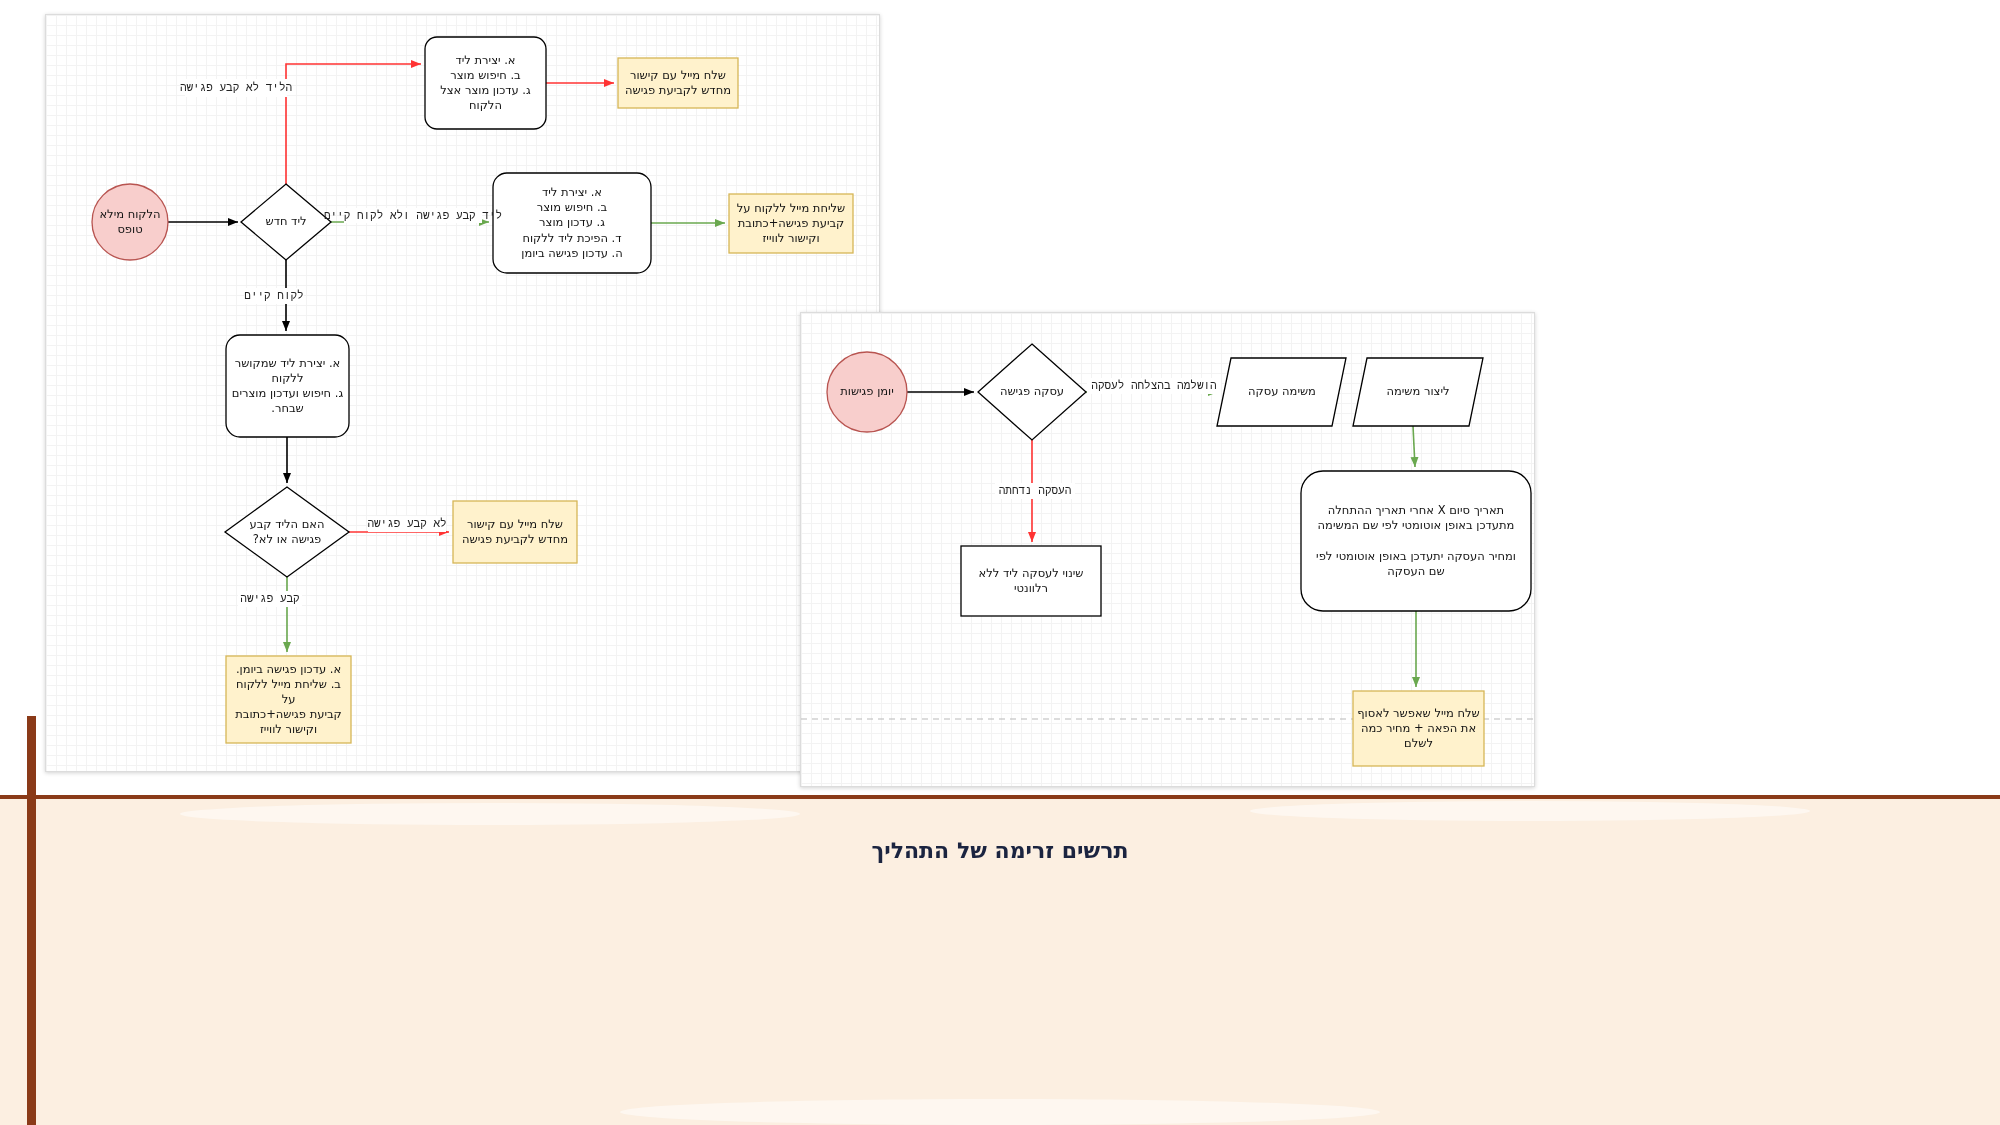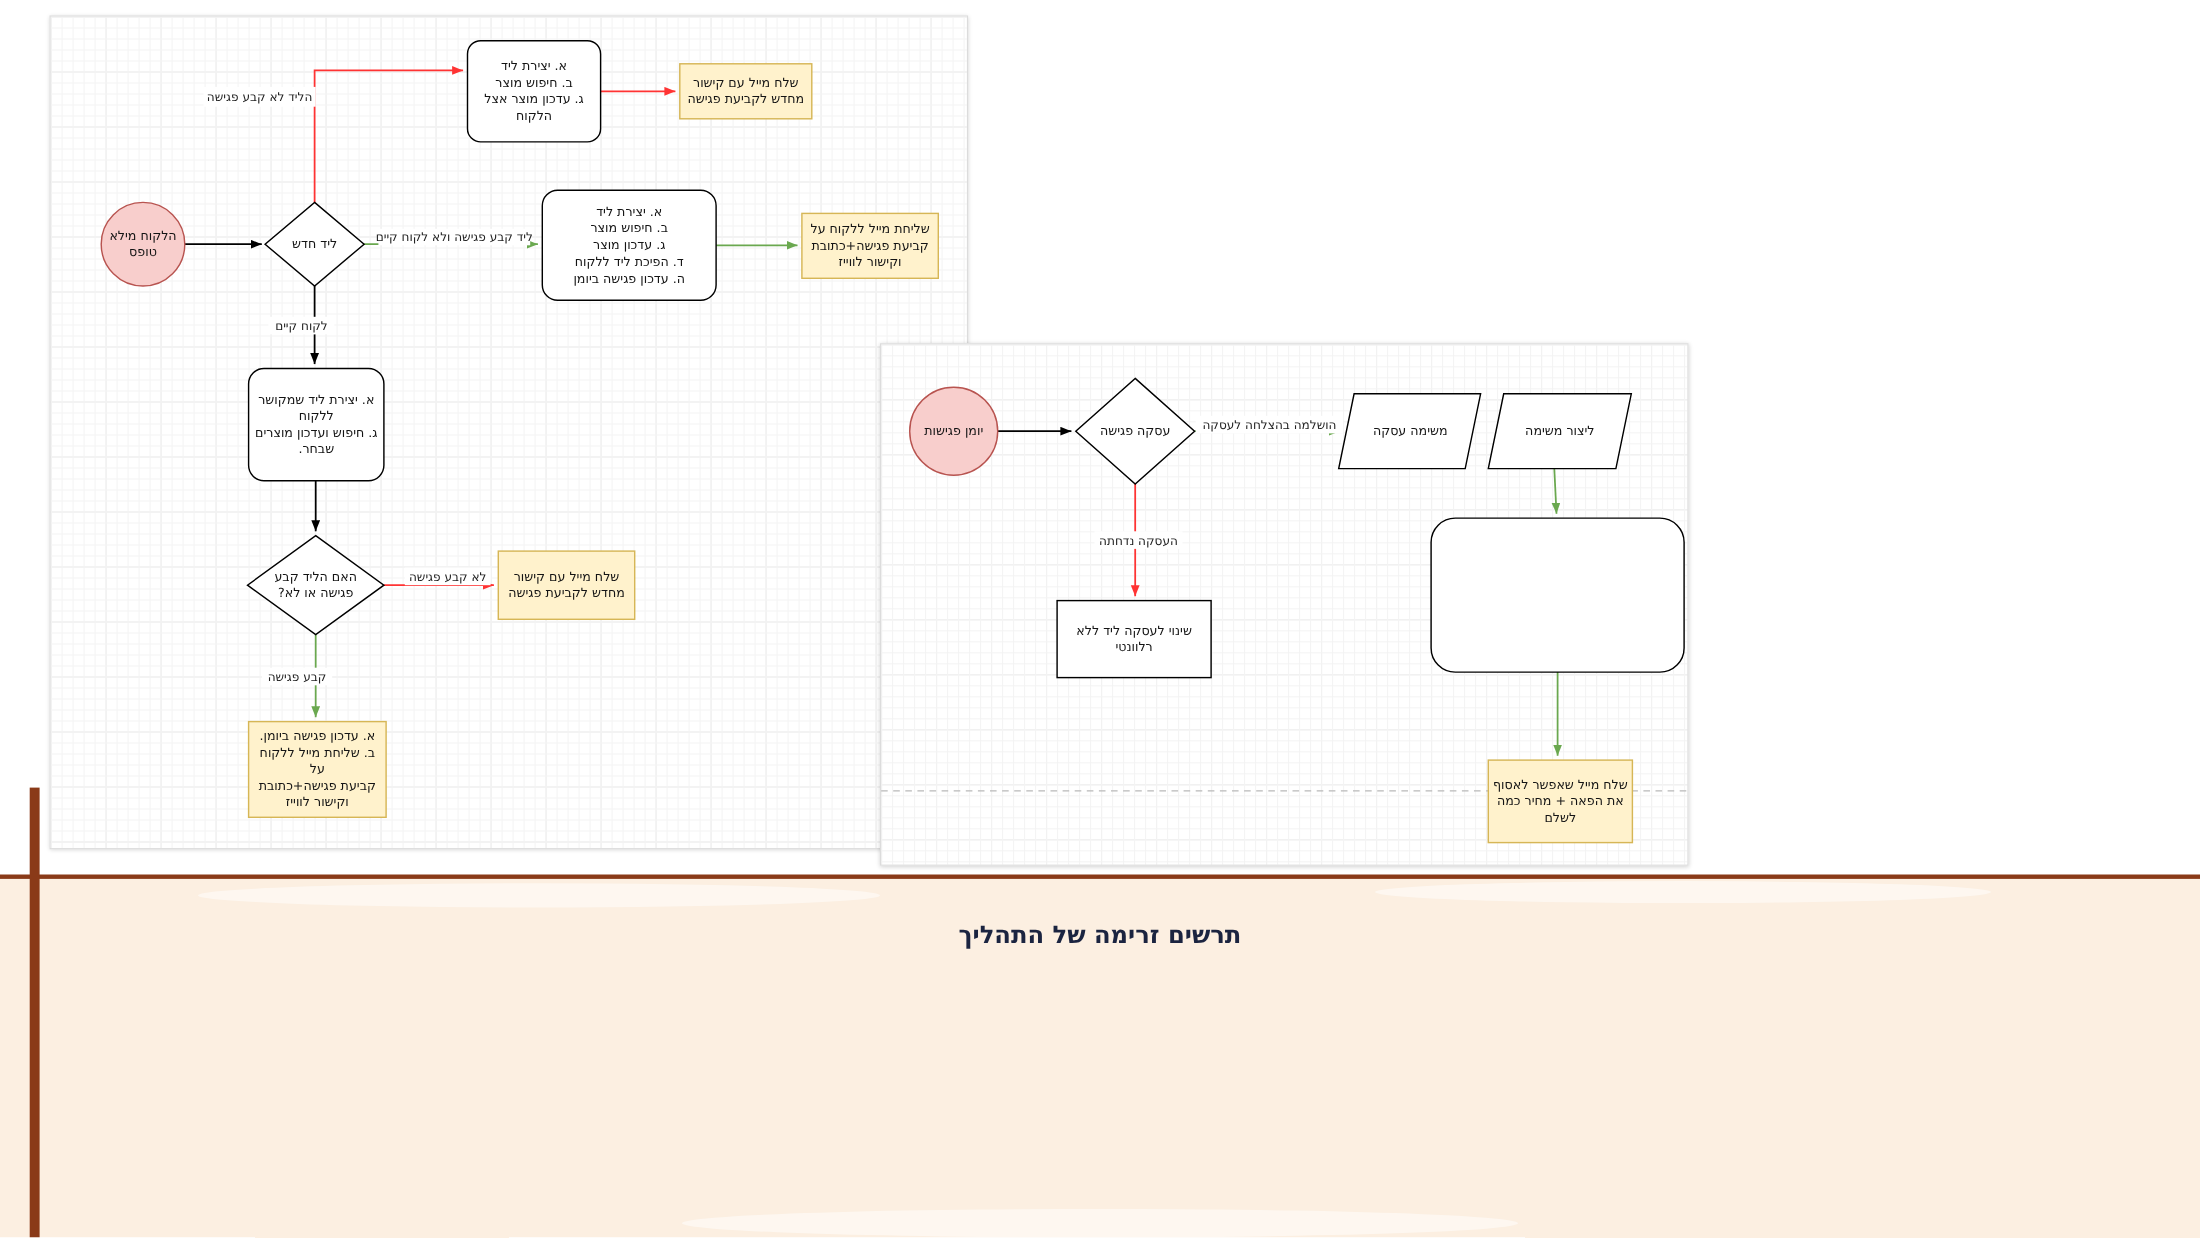--- a/index.html
+++ b/index.html
@@ -22,21 +22,21 @@
   }
   .canvas svg{position:absolute;left:0;top:0;}
   .lbl{
     position:absolute;display:flex;align-items:center;justify-content:center;
     text-align:center;direction:rtl;white-space:pre-line;
     font-size:11.5px;line-height:1.32;color:#141414;
   }
   .edge-lbl{
     position:absolute;display:flex;align-items:center;justify-content:center;
     text-align:center;direction:rtl;white-space:nowrap;
-    font-size:11px;color:#222;background:#ffffff;padding:0 2px;
+    font-size:11px;color:#222;background:#ffffff;padding:0 2px;font-family:Liberation Mono, monospace;
   }
   .ek{stroke:#000000;stroke-width:1.6;fill:none;}
   .er{stroke:#ff3333;stroke-width:1.6;fill:none;}
   .eg{stroke:#6aa84f;stroke-width:1.6;fill:none;}
   .edash{stroke:#b9b9b9;stroke-width:1.2;fill:none;stroke-dasharray:6 5;}
   .node{fill:#ffffff;stroke:#000000;stroke-width:1.3;}
   .note{fill:#fff2cc;stroke:#d6b656;stroke-width:1.3;}
   .start{fill:#f8cecc;stroke:#b85450;stroke-width:1.3;}
   .vbar{position:absolute;left:27px;top:716px;width:9px;height:409px;background:#8a3a18;}
   .hrule{position:absolute;left:0;top:795px;width:2000px;height:4px;background:#8a3a18;}
@@ -109,21 +109,21 @@
     <div class="edge-lbl" style="left:198px;top:273px;width:56px;height:16px;">לקוח קיים</div>
     <div class="lbl" style="left:184px;top:328px;width:115px;height:86px;">א. יצירת ליד שמקושר
 ללקוח
 ג. חיפוש ועדכון מוצרים
 שבחר.</div>
     <div class="lbl" style="left:186px;top:501px;width:110px;height:32px;">האם הליד קבע
 פגישה או לא?</div>
     <div class="edge-lbl" style="left:322px;top:501px;width:74px;height:16px;">לא קבע פגישה</div>
     <div class="lbl" style="left:410px;top:492px;width:118px;height:50px;">שלח מייל עם קישור
 מחדש לקביעת פגישה</div>
-    <div class="edge-lbl" style="left:192px;top:592px;width:60px;height:16px;">קבע פגישה</div>
+    <div class="edge-lbl" style="left:192px;top:576px;width:60px;height:16px;">קבע פגישה</div>
     <div class="lbl" style="left:183px;top:647px;width:119px;height:75px;">א. עדכון פגישה ביומן.
 ב. שליחת מייל ללקוח על
 קביעת פגישה+כתובת
 וקישור לווייז</div>
   </div>
 
   <div class="canvas" style="left:800px;top:312px;width:733px;height:473px;z-index:2;">
     <svg width="733" height="473">
       <defs>
         <marker id="m2k" markerWidth="12" markerHeight="10" refX="10" refY="4" orient="auto" markerUnits="userSpaceOnUse">
@@ -154,20 +154,25 @@
     </svg>
 
     <div class="lbl" style="left:26px;top:59px;width:80px;height:40px;">יומן פגישות</div>
     <div class="lbl" style="left:181px;top:64px;width:100px;height:30px;">עסקה פגישה</div>
     <div class="edge-lbl" style="left:286px;top:65px;width:130px;height:16px;">הושלמה בהצלחה לעסקה</div>
     <div class="lbl" style="left:426px;top:64px;width:110px;height:30px;">משימה עסקה</div>
     <div class="lbl" style="left:562px;top:64px;width:110px;height:30px;">ליצור משימה</div>
     <div class="edge-lbl" style="left:194px;top:170px;width:76px;height:16px;">העסקה נדחתה</div>
     <div class="lbl" style="left:165px;top:248px;width:130px;height:40px;">שינוי לעסקה ליד ללא
 רלוונטי</div>
+    <div class="lbl" style="left:508px;top:168px;width:214px;height:120px;">תאריך סיום X אחרי תאריך ההתחלה
+מתעדכן באופן אוטומטי לפי שם המשימה
+
+ומחיר העסקה יתעדכן באופן אוטומטי לפי
+שם העסקה</div>
     <div class="lbl" style="left:556px;top:382px;width:123px;height:67px;">שלח מייל שאפשר לאסוף
 את הפאה + מחיר כמה
 לשלם</div>
   </div>
 
   <div class="band">
     <div class="wave" style="left:180px;top:4px;width:620px;height:22px;"></div>
     <div class="wave" style="left:1250px;top:2px;width:560px;height:20px;"></div>
     <div class="wave" style="left:620px;top:300px;width:760px;height:26px;"></div>
   </div>

